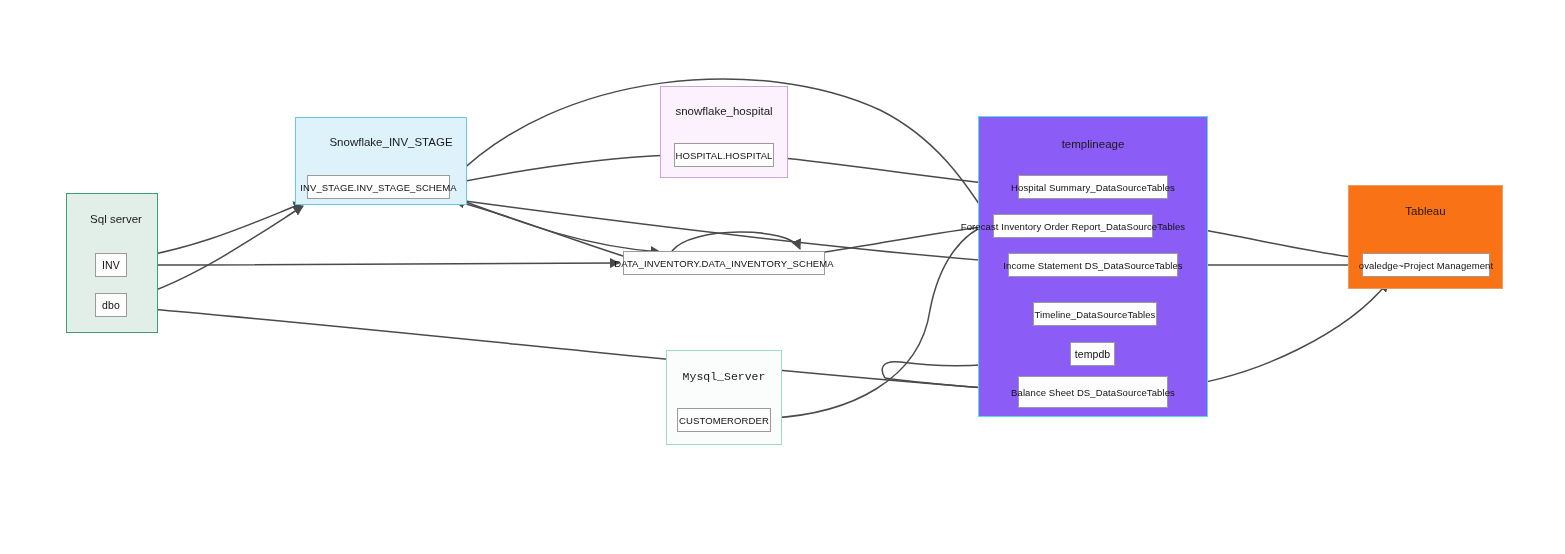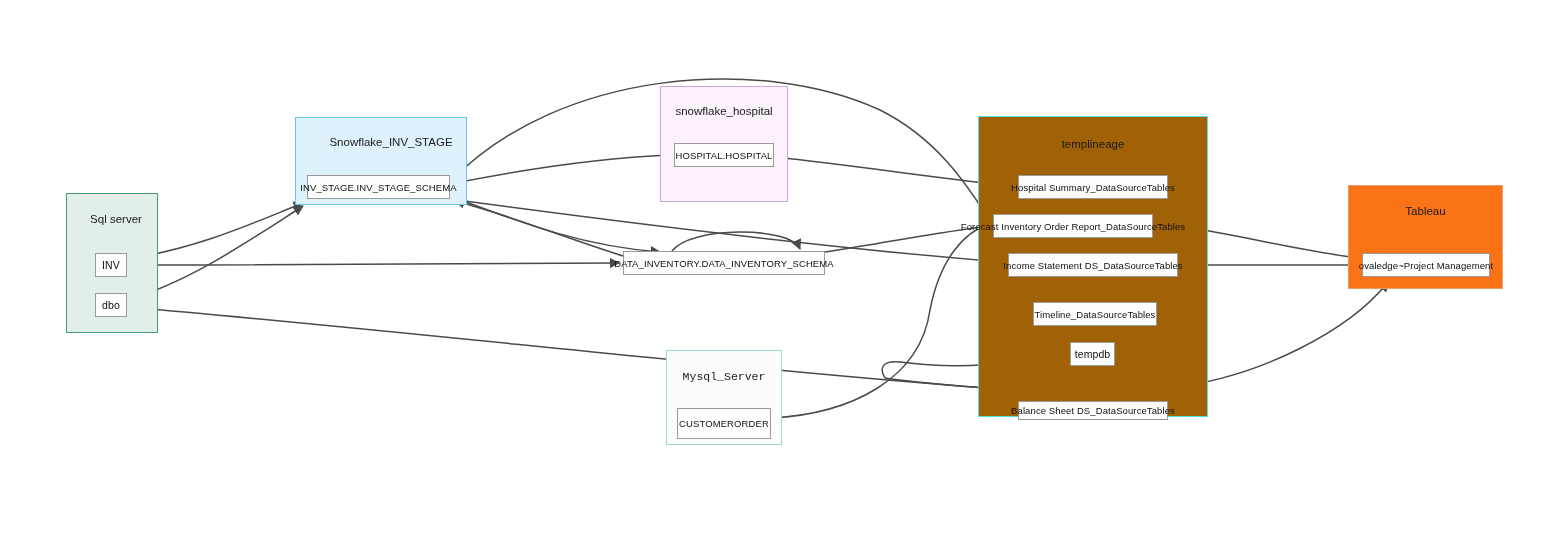--- a/index.html
+++ b/index.html
@@ -48,21 +48,21 @@
     font-size: 10.5px;
     color: #111;
     white-space: nowrap;
     letter-spacing: 0.1px;
   }
   
   .c-sqlserver   { background:#e2efe8; border-color:#3f9e75; }
   .c-invstage    { background:#def2fb; border-color:#66c7e8; }
   .c-hospital    { background:#fbf2fd; border-color:#cfa3de; }
   .c-ewd         { background:#fdf6dd; border-color:#e8c765; }
-  .c-templineage { background:#a16207; border-color:#4fe3e0; }
+  .c-templineage { background:#8b5cf6; border-color:#4fe3e0; }
   .c-tableau     { background:#f97316; border-color:#e79d63;padding-left:32px; }
   .c-mysql       { background:#fafdfb; border-color:#9fdcc0; }
 </style>
 </head>
 <body>
 
 <div id="canvas">
 
   <svg id="edge-layer" viewBox="0 0 1565 554" xmlns="http://www.w3.org/2000/svg">
     <defs>
@@ -114,21 +114,21 @@
   </svg>
 
   <div class="cluster c-sqlserver" style="left:66px; top:193px; width:92px; height:140px;">
     <div class="cluster-title" style="top:19px;padding-left:8px;">Sql server</div>
   </div>
 
   <div class="cluster c-invstage" style="left:295px; top:117px; width:172px; height:88px;">
     <div class="cluster-title" style="top:18px;margin-left:20px;">Snowflake_INV_STAGE</div>
   </div>
 
-  <div class="cluster c-hospital" style="left:660px; top:86px; width:128px; height:116px;padding-left:28px;">
+  <div class="cluster c-hospital" style="left:660px; top:86px; width:128px; height:92px;padding-left:28px;">
     <div class="cluster-title" style="top:18px;">snowflake_hospital</div>
   </div>
 
 
   <div class="cluster c-templineage" style="left:978px; top:116px; width:230px; height:301px;">
     <div class="cluster-title" style="top:21px;">templineage</div>
   </div>
 
   <div class="cluster c-tableau" style="left:1348px; top:185px; width:155px; height:104px;">
     <div class="cluster-title" style="top:19px;">Tableau</div>
@@ -151,19 +151,19 @@
   <div class="node" style="left:1018px; top:175px; width:150px; height:24px; font-size:9.5px;">Hospital Summary_DataSourceTables</div>
 
   <div class="node" style="left:993px; top:214px; width:160px; height:24px; font-size:9.5px;">Forecast Inventory Order Report_DataSourceTables</div>
 
   <div class="node" style="left:1008px; top:253px; width:170px; height:24px; font-size:9.5px;">Income Statement DS_DataSourceTables</div>
 
   <div class="node" style="left:1033px; top:302px; width:124px; height:24px; font-size:9.5px;">Timeline_DataSourceTables</div>
 
   <div class="node" style="left:1070px; top:342px; width:45px; height:24px;">tempdb</div>
 
-  <div class="node" style="left:1018px; top:401px; width:150px; height:19px; font-size:9.5px;">Balance Sheet DS_DataSourceTables</div>
+  <div class="node" style="left:1018px; top:376px; width:150px; height:32px; font-size:9.5px;">Balance Sheet DS_DataSourceTables</div>
 
   <div class="node" style="left:1362px; top:253px; width:128px; height:24px; font-size:9.5px;">ovaledge~Project Management</div>
 
-  <div class="node" style="left:677px; top:408px; width:94px; height:31px; font-size:9.5px;">CUSTOMERORDER</div>
+  <div class="node" style="left:677px; top:408px; width:94px; height:24px; font-size:9.5px;">CUSTOMERORDER</div>
 
 </div>
 
 </body></html>

